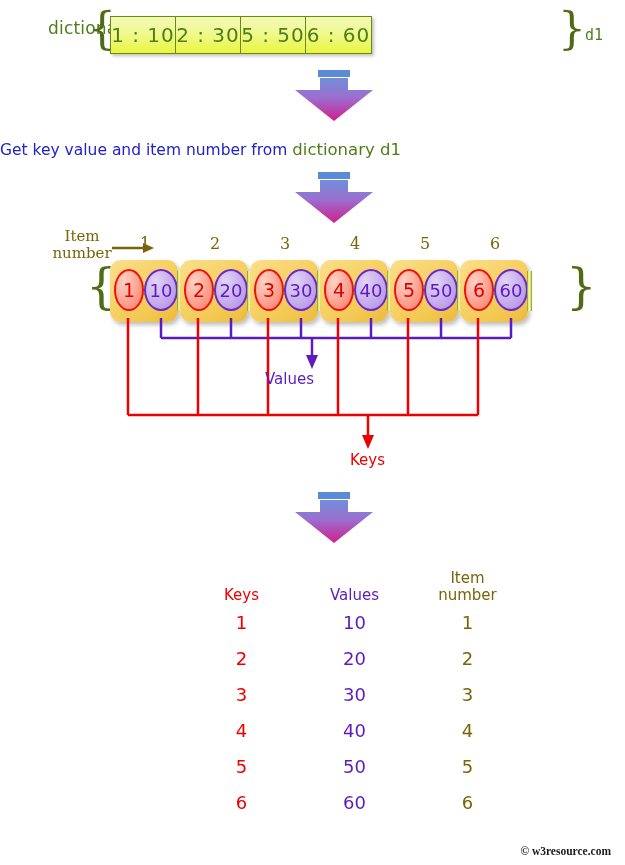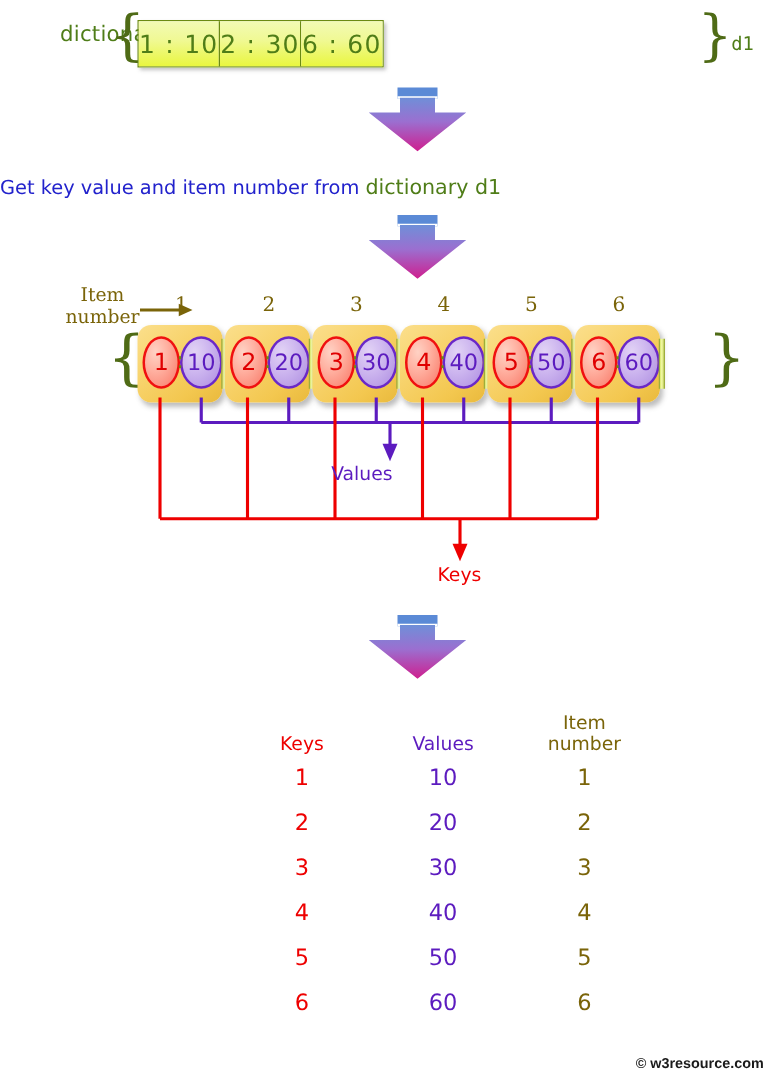--- a/index.html
+++ b/index.html
@@ -262,33 +262,34 @@
   .c-keys   { color: #ee0000; }
   .c-values { color: #5c1bbf; }
   .c-item   { color: #7a6409; }
 
   
   #footer {
     position: absolute;
     right: 14px; bottom: 8px;
     font-size: 11.5px;
     color: #1a1a1a;
-    font-family: Liberation Sans, sans-serif;
+    font-family: Liberation Serif, serif;
     font-weight: bold;
   }
 </style>
 </head>
 <body>
 
 <div id="top-row">
   <div id="dict-label">dictionary</div>
   <div class="brace" id="top-brace-l">{</div>
   <div id="top-cells">
     <div class="top-cell">1 : 10</div>
     <div class="top-cell">2 : 30</div>
+    <div class="top-cell">5 : 50</div>
     <div class="top-cell">6 : 60</div>
   </div>
   <div class="brace" id="top-brace-r">}</div>
   <div id="d1-label">d1</div>
 </div>
 
 <div class="big-arrow" id="arrow-1">
   <div class="cap"></div>
   <svg width="82" height="44" viewBox="0 0 82 44">
     <defs>

